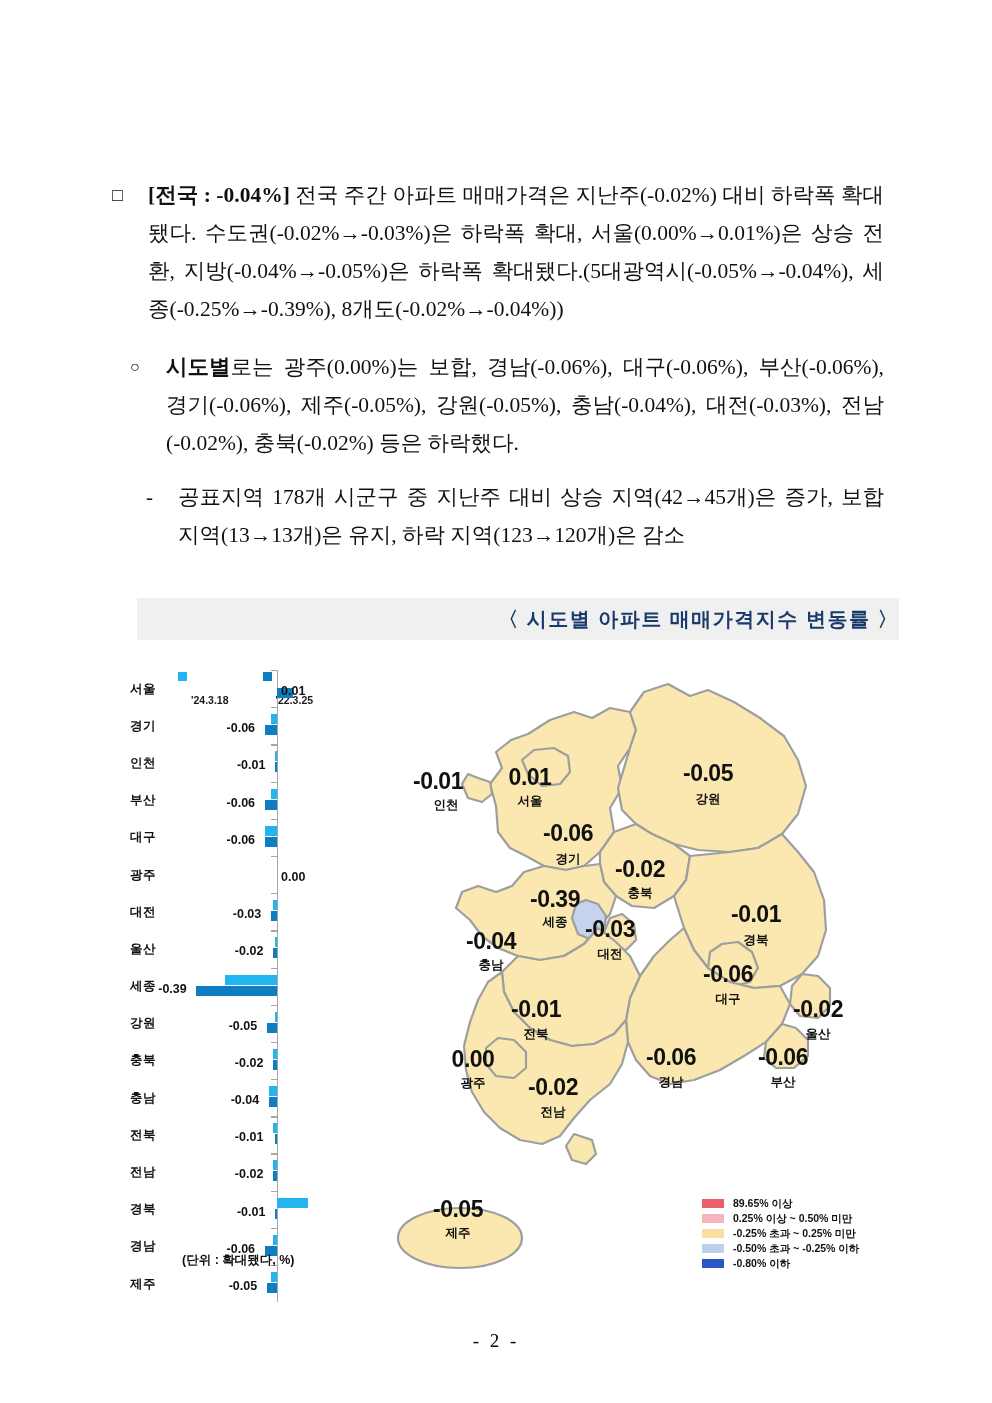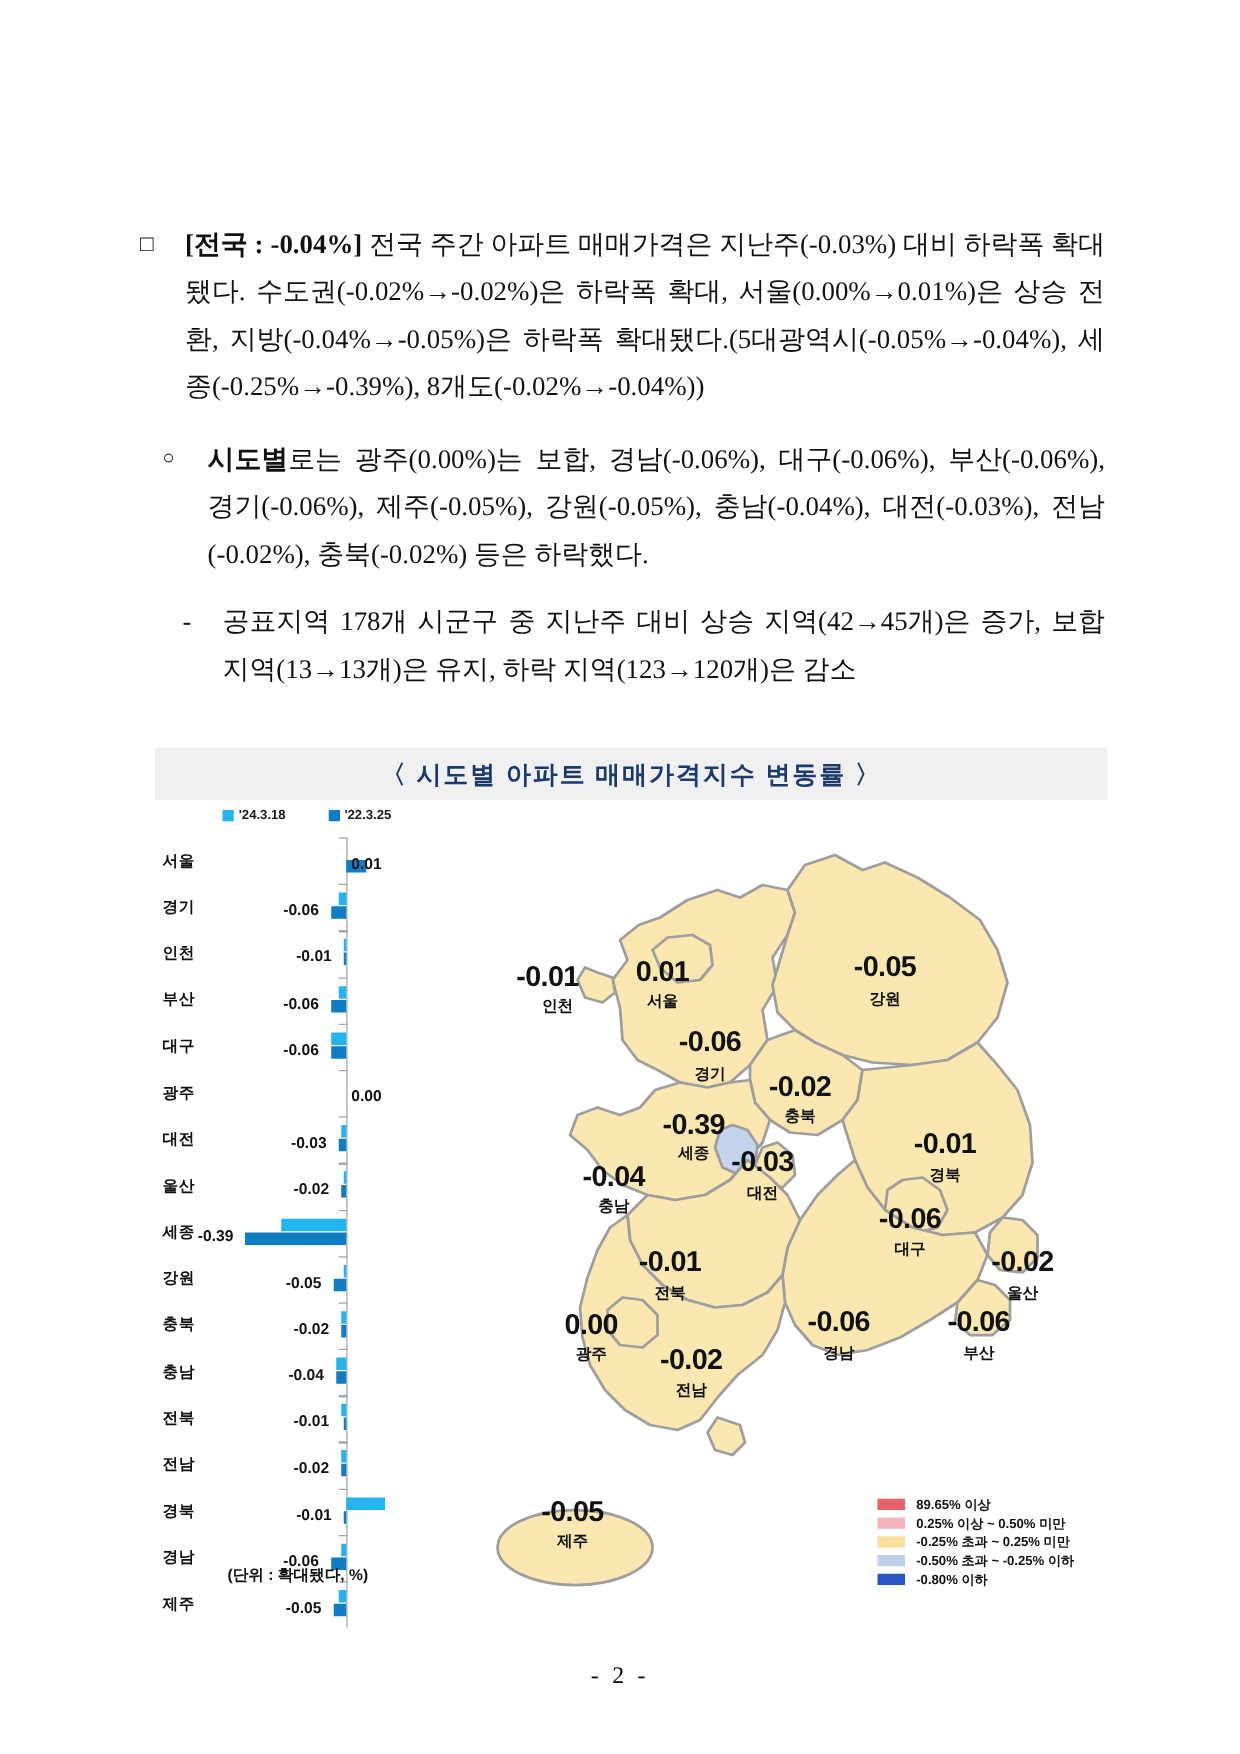--- a/index.html
+++ b/index.html
@@ -77,27 +77,27 @@
   
   .figure {
     position: absolute;
     left: 120px;
     top: 598px;
     width: 762px;
     height: 690px;
   }
   .fig-title-band {
     position: absolute;
-    left: 4px; top: 0;
+    left: 17px; top: 0;
     width: 762px;
     height: 42px;
     background: #f0f0f0;
     display: flex;
     align-items: center;
-    justify-content: center;
+    justify-content: flex-end;
   }
   .fig-title {
     font-family: "Liberation Sans", sans-serif;
     font-weight: bold;
     font-size: 20px;
     color: #1a3a6b;
     letter-spacing: 1.5px;
   }
 
   
@@ -109,20 +109,21 @@
     gap: 34px;
     align-items: center;
   }
   .lg-item { display: flex; align-items: center; gap: 4px; }
   .lg-sw { width: 9px; height: 9px; display: inline-block; }
   .lg-tx {
     font-family: "Liberation Sans", sans-serif;
     font-size: 10.5px;
     font-weight: bold;
     color: #1a1a1a;
+    margin-top: 48px;
   }
 
   
   .barchart {
     position: absolute;
     left: 0px;
     top: 72px;
     width: 250px;
     height: 580px;
   }
@@ -260,21 +261,21 @@
   }
 </style>
 </head>
 <body>
 
 <div class="page">
 
 
   <div class="para" id="para1">
     <span class="marker marker-sq">□</span>
-    <span class="ptext"><strong>[전국 : -0.04%]</strong><span> 전국 주간 아파트 매매가격은 지난주(-0.03%) 대비 하락폭 확대됐다. 수도권(-0.02%→-0.02%)은 하락폭 확대, 서울(0.00%→0.01%)은 상승 전환, 지방(-0.04%→-0.05%)은 하락폭 확대됐다.(5대광역시(-0.05%→-0.04%), 세종(-0.25%→-0.39%), 8개도(-0.02%→-0.04%))</span></span>
+    <span class="ptext"><strong>[전국 : -0.04%]</strong><span> 전국 주간 아파트 매매가격은 지난주(-0.02%) 대비 하락폭 확대됐다. 수도권(-0.02%→-0.03%)은 하락폭 확대, 서울(0.00%→0.01%)은 상승 전환, 지방(-0.04%→-0.05%)은 하락폭 확대됐다.(5대광역시(-0.05%→-0.04%), 세종(-0.25%→-0.39%), 8개도(-0.02%→-0.04%))</span></span>
   </div>
 
   <div class="para" id="para2">
     <span class="marker marker-ci">○</span>
     <span class="ptext"><strong>시도별</strong><span>로는 광주(0.00%)는 보합, 경남(-0.06%), 대구(-0.06%), 부산(-0.06%), 경기(-0.06%), 제주(-0.05%), 강원(-0.05%), 충남(-0.04%), 대전(-0.03%), 전남(-0.02%), 충북(-0.02%) 등은 하락했다.</span></span>
   </div>
 
   <div class="para" id="para3">
     <span class="marker marker-da">-</span>
     <span class="ptext">공표지역 178개 시군구 중 지난주 대비 상승 지역(42→45개)은 증가, 보합 지역(13→13개)은 유지, 하락 지역(123→120개)은 감소</span>

